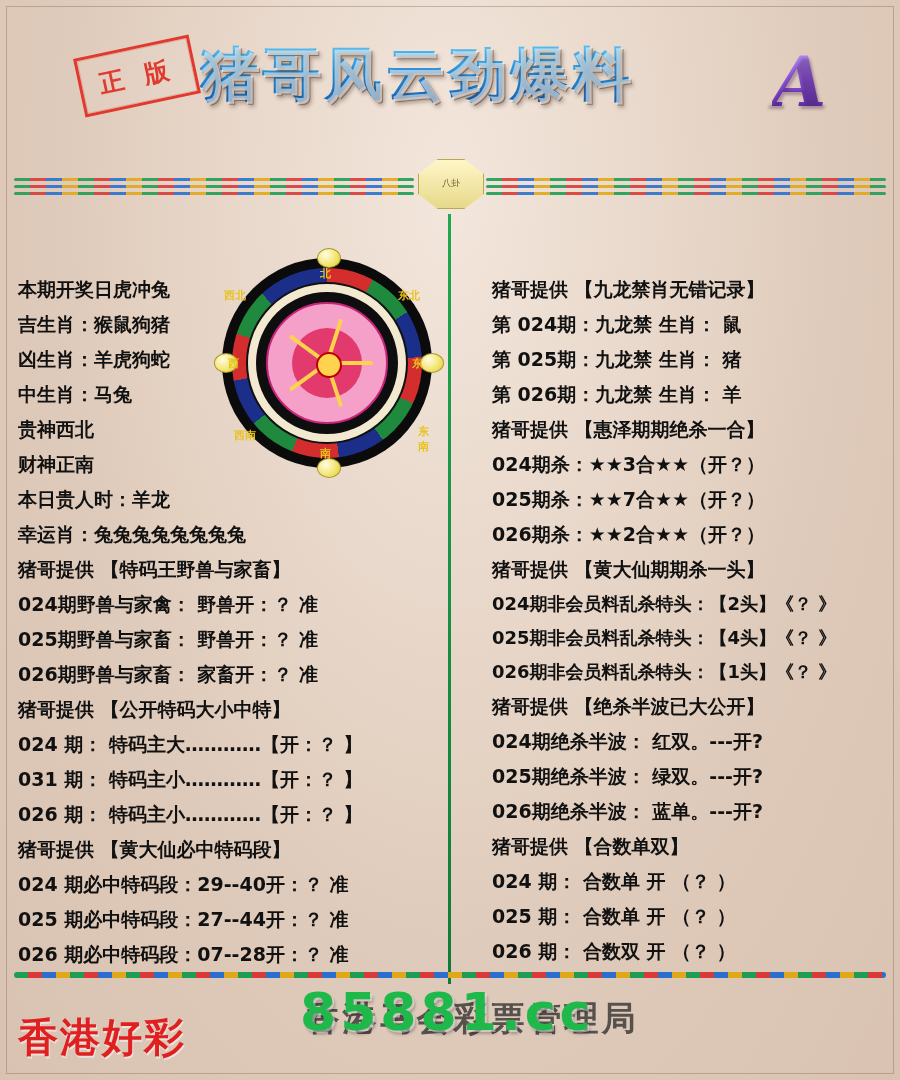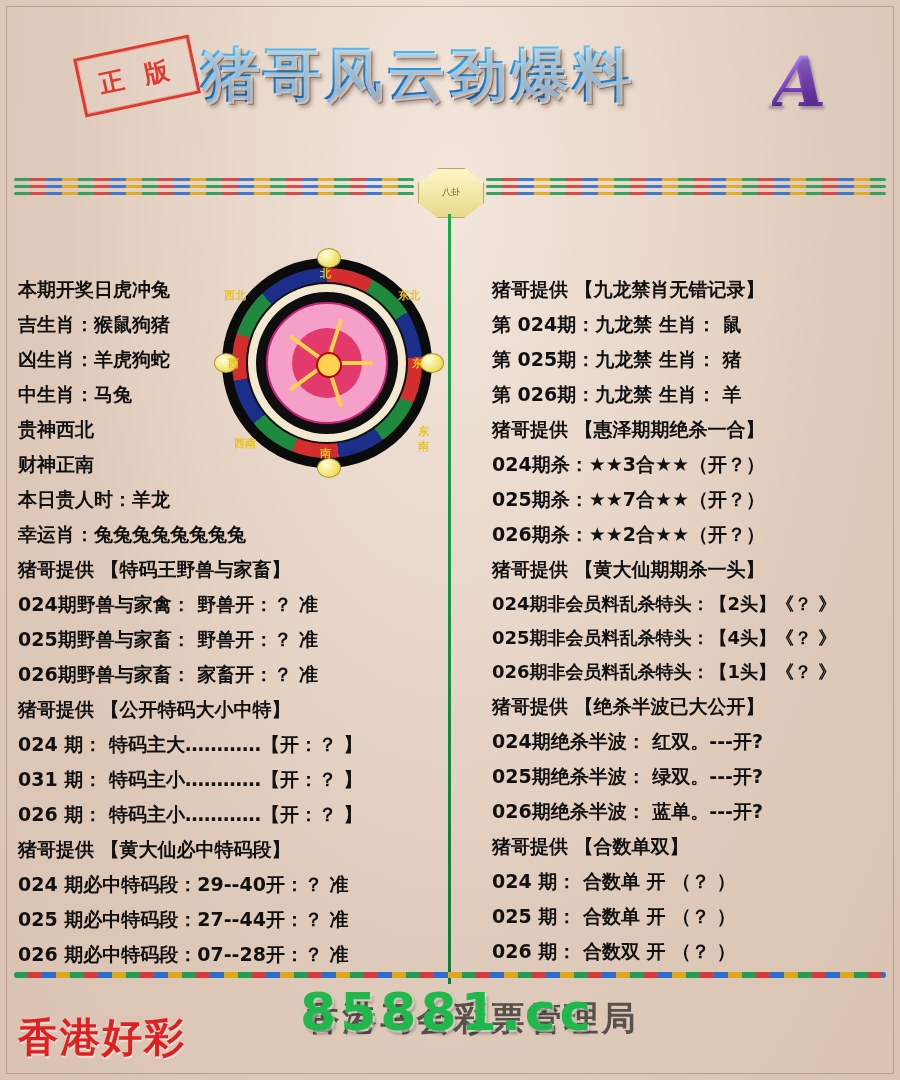--- a/index.html
+++ b/index.html
@@ -56,21 +56,21 @@
   .ribbon{position:absolute;height:26px;}
   .r-left{left:14px;top:176px;width:400px;}
   .r-right{left:486px;top:176px;width:400px;}
   .wav{
     position:absolute;left:0;right:0;height:3px;
     background:repeating-linear-gradient(90deg,#1f9d55 0 16px,#d83a3a 16px 32px,#2a6fd0 32px 48px,#e0a818 48px 64px);
     opacity:.9;border-radius:2px;
   }
 
   .octagon{
-    position:absolute;left:418px;top:168px;width:64px;height:48px;
+    position:absolute;left:418px;top:159px;width:64px;height:48px;
     background:linear-gradient(180deg,#fff6c8,#e7d98a);
     clip-path:polygon(30% 0,70% 0,100% 30%,100% 70%,70% 100%,30% 100%,0 70%,0 30%);
     border:1px solid #b9a85c;
     display:flex;align-items:center;justify-content:center;
     font-size:9px;color:#6b5a2a;line-height:1.05;text-align:right;
   }
 
   
   .vline{position:absolute;left:448px;top:214px;width:3px;height:770px;background:linear-gradient(180deg,#1fa84f,#0f7a36);}
 
@@ -167,21 +167,21 @@
     <div class="hub"></div>
     <div class="ball" style="left:95px;top:-10px;"></div>
     <div class="ball" style="left:-8px;top:95px;"></div>
     <div class="ball" style="left:198px;top:95px;"></div>
     <div class="ball" style="left:95px;top:200px;"></div>
     <div class="lbl" style="left:98px;top:8px;color:#e8c31e;">北</div>
     <div class="lbl" style="left:2px;top:30px;color:#e8c31e;text-align:center;">西北</div>
     <div class="lbl" style="left:176px;top:30px;color:#e8c31e;">东北</div>
     <div class="lbl" style="left:190px;top:98px;color:#e8c31e;">东</div>
     <div class="lbl" style="left:6px;top:98px;color:#e8c31e;">西</div>
-    <div class="lbl" style="left:12px;top:178px;color:#e8c31e;">西南</div>
+    <div class="lbl" style="left:12px;top:170px;color:#e8c31e;">西南</div>
     <div class="lbl" style="left:176px;top:166px;color:#e8c31e;margin-left:20px;">东南</div>
     <div class="lbl" style="left:98px;top:188px;color:#e8c31e;">南</div>
   </div>
 
   <div class="col col-l">
     <div class="line">本期开奖日虎冲兔</div>
     <div class="line">吉生肖：猴鼠狗猪</div>
     <div class="line">凶生肖：羊虎狗蛇</div>
     <div class="line">中生肖：马兔</div>
     <div class="line">贵神西北</div>

